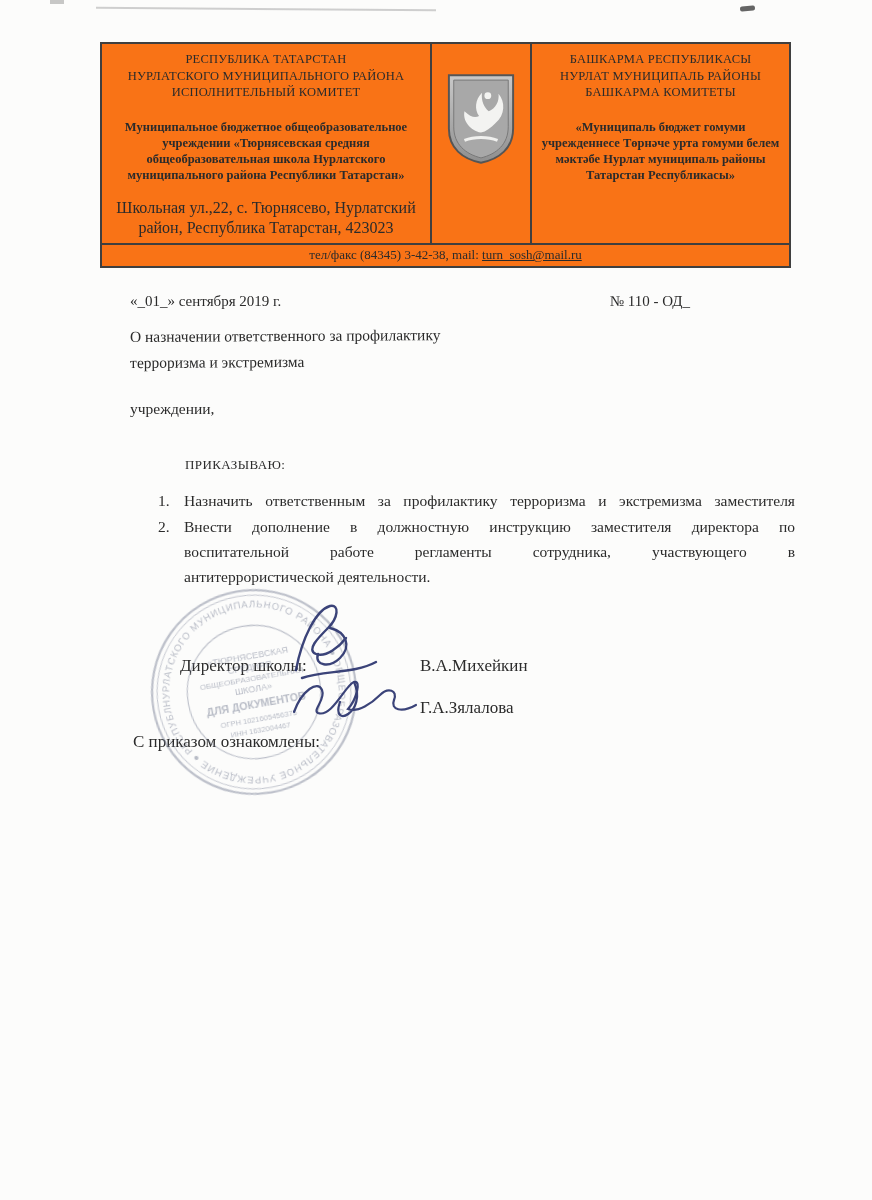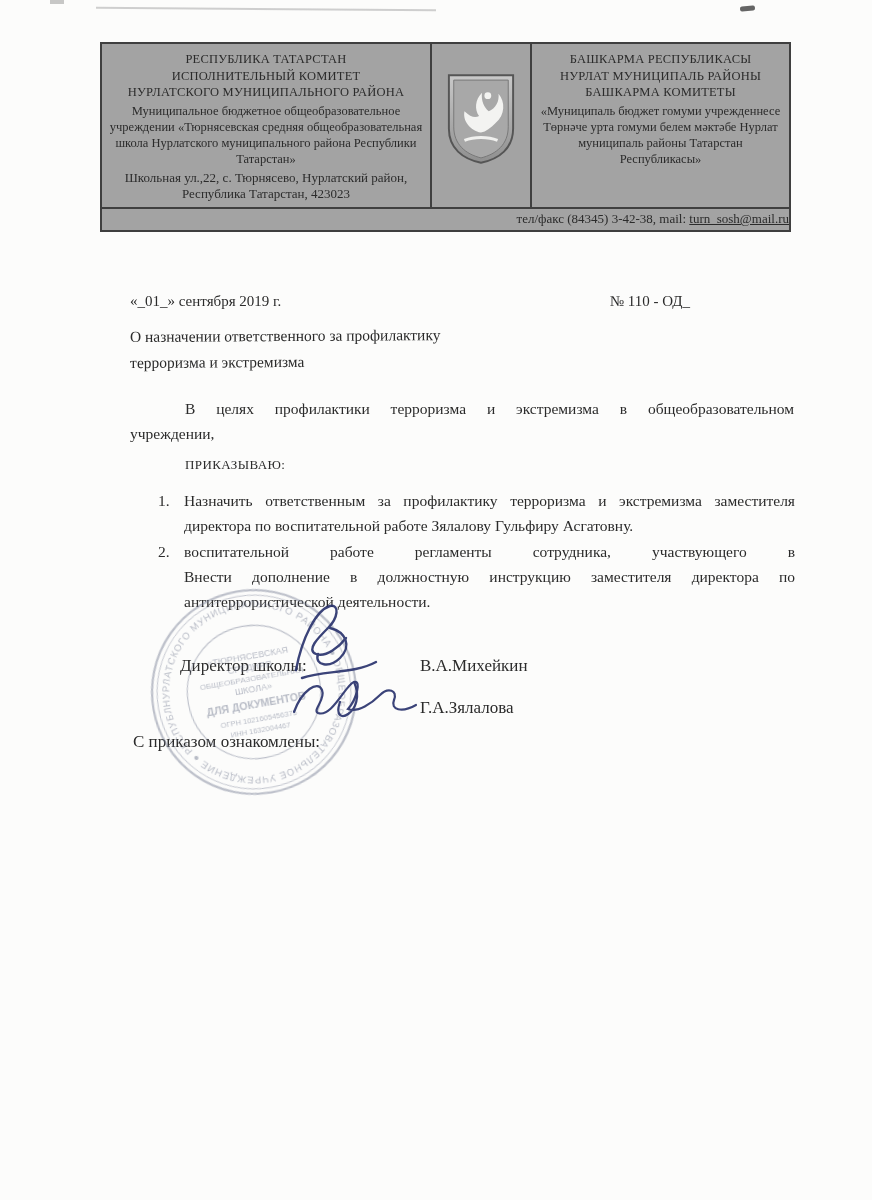--- a/index.html
+++ b/index.html
@@ -12,31 +12,31 @@
   
   .artifact-line { position:absolute; left:96px; top:8px; width:340px; height:2px;
     background:#bfbfbf; opacity:.75; transform:rotate(.4deg); }
   .artifact-dash { position:absolute; left:740px; top:6px; width:15px; height:5px;
     background:#4a4a4a; border-radius:2px; opacity:.85; transform:rotate(-6deg); }
   .artifact-corner { position:absolute; left:50px; top:0; width:14px; height:4px;
     background:#9a9a9a; opacity:.55; }
 
   
   .letterhead { position:absolute; left:100px; top:42px; width:691px;
-    border:2px solid #3f3f3f; box-sizing:border-box; background:#a3a3a3; }
+    border:2px solid #3f3f3f; box-sizing:border-box; background:#f97316; }
   .lh-cols { display:flex; align-items:stretch; }
   .lh-left { width:330px; box-sizing:border-box; padding:7px 5px 4px;
     text-align:center; border-right:2px solid #3f3f3f; }
   .lh-mid { width:100px; box-sizing:border-box; border-right:2px solid #3f3f3f;
     display:flex; justify-content:center; align-items:flex-start; padding-top:28px; }
   .lh-right { flex:1; box-sizing:border-box; padding:7px 7px 4px; text-align:center; }
   .lh-caps { font-size:12.5px; line-height:1.32; letter-spacing:.2px; }
-  .lh-bold { font-size:12.5px; font-weight:normal; line-height:1.3; margin-top:2px; }
-  .lh-addr { font-size:13px; line-height:1.3; margin-top:2px; }
-  .lh-contact { border-top:2px solid #3f3f3f; text-align:right;
+  .lh-bold { font-size:12.5px; font-weight:bold; line-height:1.3; margin-top:18px; }
+  .lh-addr { font-size:16px; line-height:1.3; margin-top:14px; }
+  .lh-contact { border-top:2px solid #3f3f3f; text-align:center;
     font-size:13px; padding:2px 0 3px; }
   .lh-email { text-decoration:underline; }
 
   .emblem { width:72px; height:94px; }
 
   
   .titles { position:absolute; left:133px; right:160px; top:250px;
     display:flex; justify-content:space-between;
     font-size:22px; font-weight:bold; letter-spacing:1.5px; }
 
@@ -79,22 +79,22 @@
 <div class="page">
 
   <div class="artifact-line"></div>
   <div class="artifact-dash"></div>
   <div class="artifact-corner"></div>
 
   <div class="letterhead">
     <div class="lh-cols">
       <div class="lh-left">
         <div class="lh-caps">РЕСПУБЛИКА ТАТАРСТАН</div>
+        <div class="lh-caps">НУРЛАТСКОГО  МУНИЦИПАЛЬНОГО  РАЙОНА</div>
         <div class="lh-caps">ИСПОЛНИТЕЛЬНЫЙ КОМИТЕТ</div>
-        <div class="lh-caps">НУРЛАТСКОГО  МУНИЦИПАЛЬНОГО  РАЙОНА</div>
         <div class="lh-bold">Муниципальное бюджетное общеобразовательное учреждении «Тюрнясевская средняя общеобразовательная школа Нурлатского муниципального района Республики Татарстан»</div>
         <div class="lh-addr">Школьная ул.,22, с. Тюрнясево, Нурлатский район, Республика Татарстан, 423023</div>
       </div>
       <div class="lh-mid">
         <svg class="emblem" viewBox="0 0 74 96">
           <defs>
             <linearGradient id="shgrad" x1="0" y1="0" x2="0" y2="1">
               <stop offset="0" stop-color="#c9c9c9"></stop>
               <stop offset="1" stop-color="#8f8f8f"></stop>
             </linearGradient>
@@ -123,39 +123,37 @@
     <span>«_01_» сентября 2019 г.</span>
     <span>№ 110 - ОД_</span>
   </div>
 
   <div class="subject">
     <div>О назначении ответственного за профилактику</div>
     <div>терроризма и экстремизма</div>
   </div>
 
   <div class="para1">
-    <div class="jl indent">В целях профилактики терроризма и экстремизма в общеобразовательном</div>
     <div>учреждении,</div>
   </div>
 
   <div class="order-word">ПРИКАЗЫВАЮ:</div>
 
   <div class="order-list">
     <div class="o-item">
       <div class="o-num">1.</div>
       <div class="o-lines">
         <div class="jl">Назначить ответственным за профилактику терроризма и экстремизма заместителя</div>
-        <div>директора по воспитательной работе Зялалову Гульфиру Асгатовну.</div>
       </div>
     </div>
     <div class="o-item">
       <div class="o-num">2.</div>
       <div class="o-lines">
+        <div class="jl">Внести дополнение  в должностную инструкцию заместителя директора по</div>
         <div class="jl">воспитательной  работе  регламенты  сотрудника,  участвующего  в</div>
-        <div class="jl">Внести дополнение  в должностную инструкцию заместителя директора по</div>
         <div>антитеррористической  деятельности.</div>
       </div>
     </div>
   </div>
 
   <div class="sigline sig-director-label">Директор школы:</div>
   <div class="sigline sig-director-name">В.А.Михейкин</div>
   <div class="sigline sig-ack-label">С приказом ознакомлены:</div>
   <div class="sigline sig-ack-name">Г.А.Зялалова</div>
 

